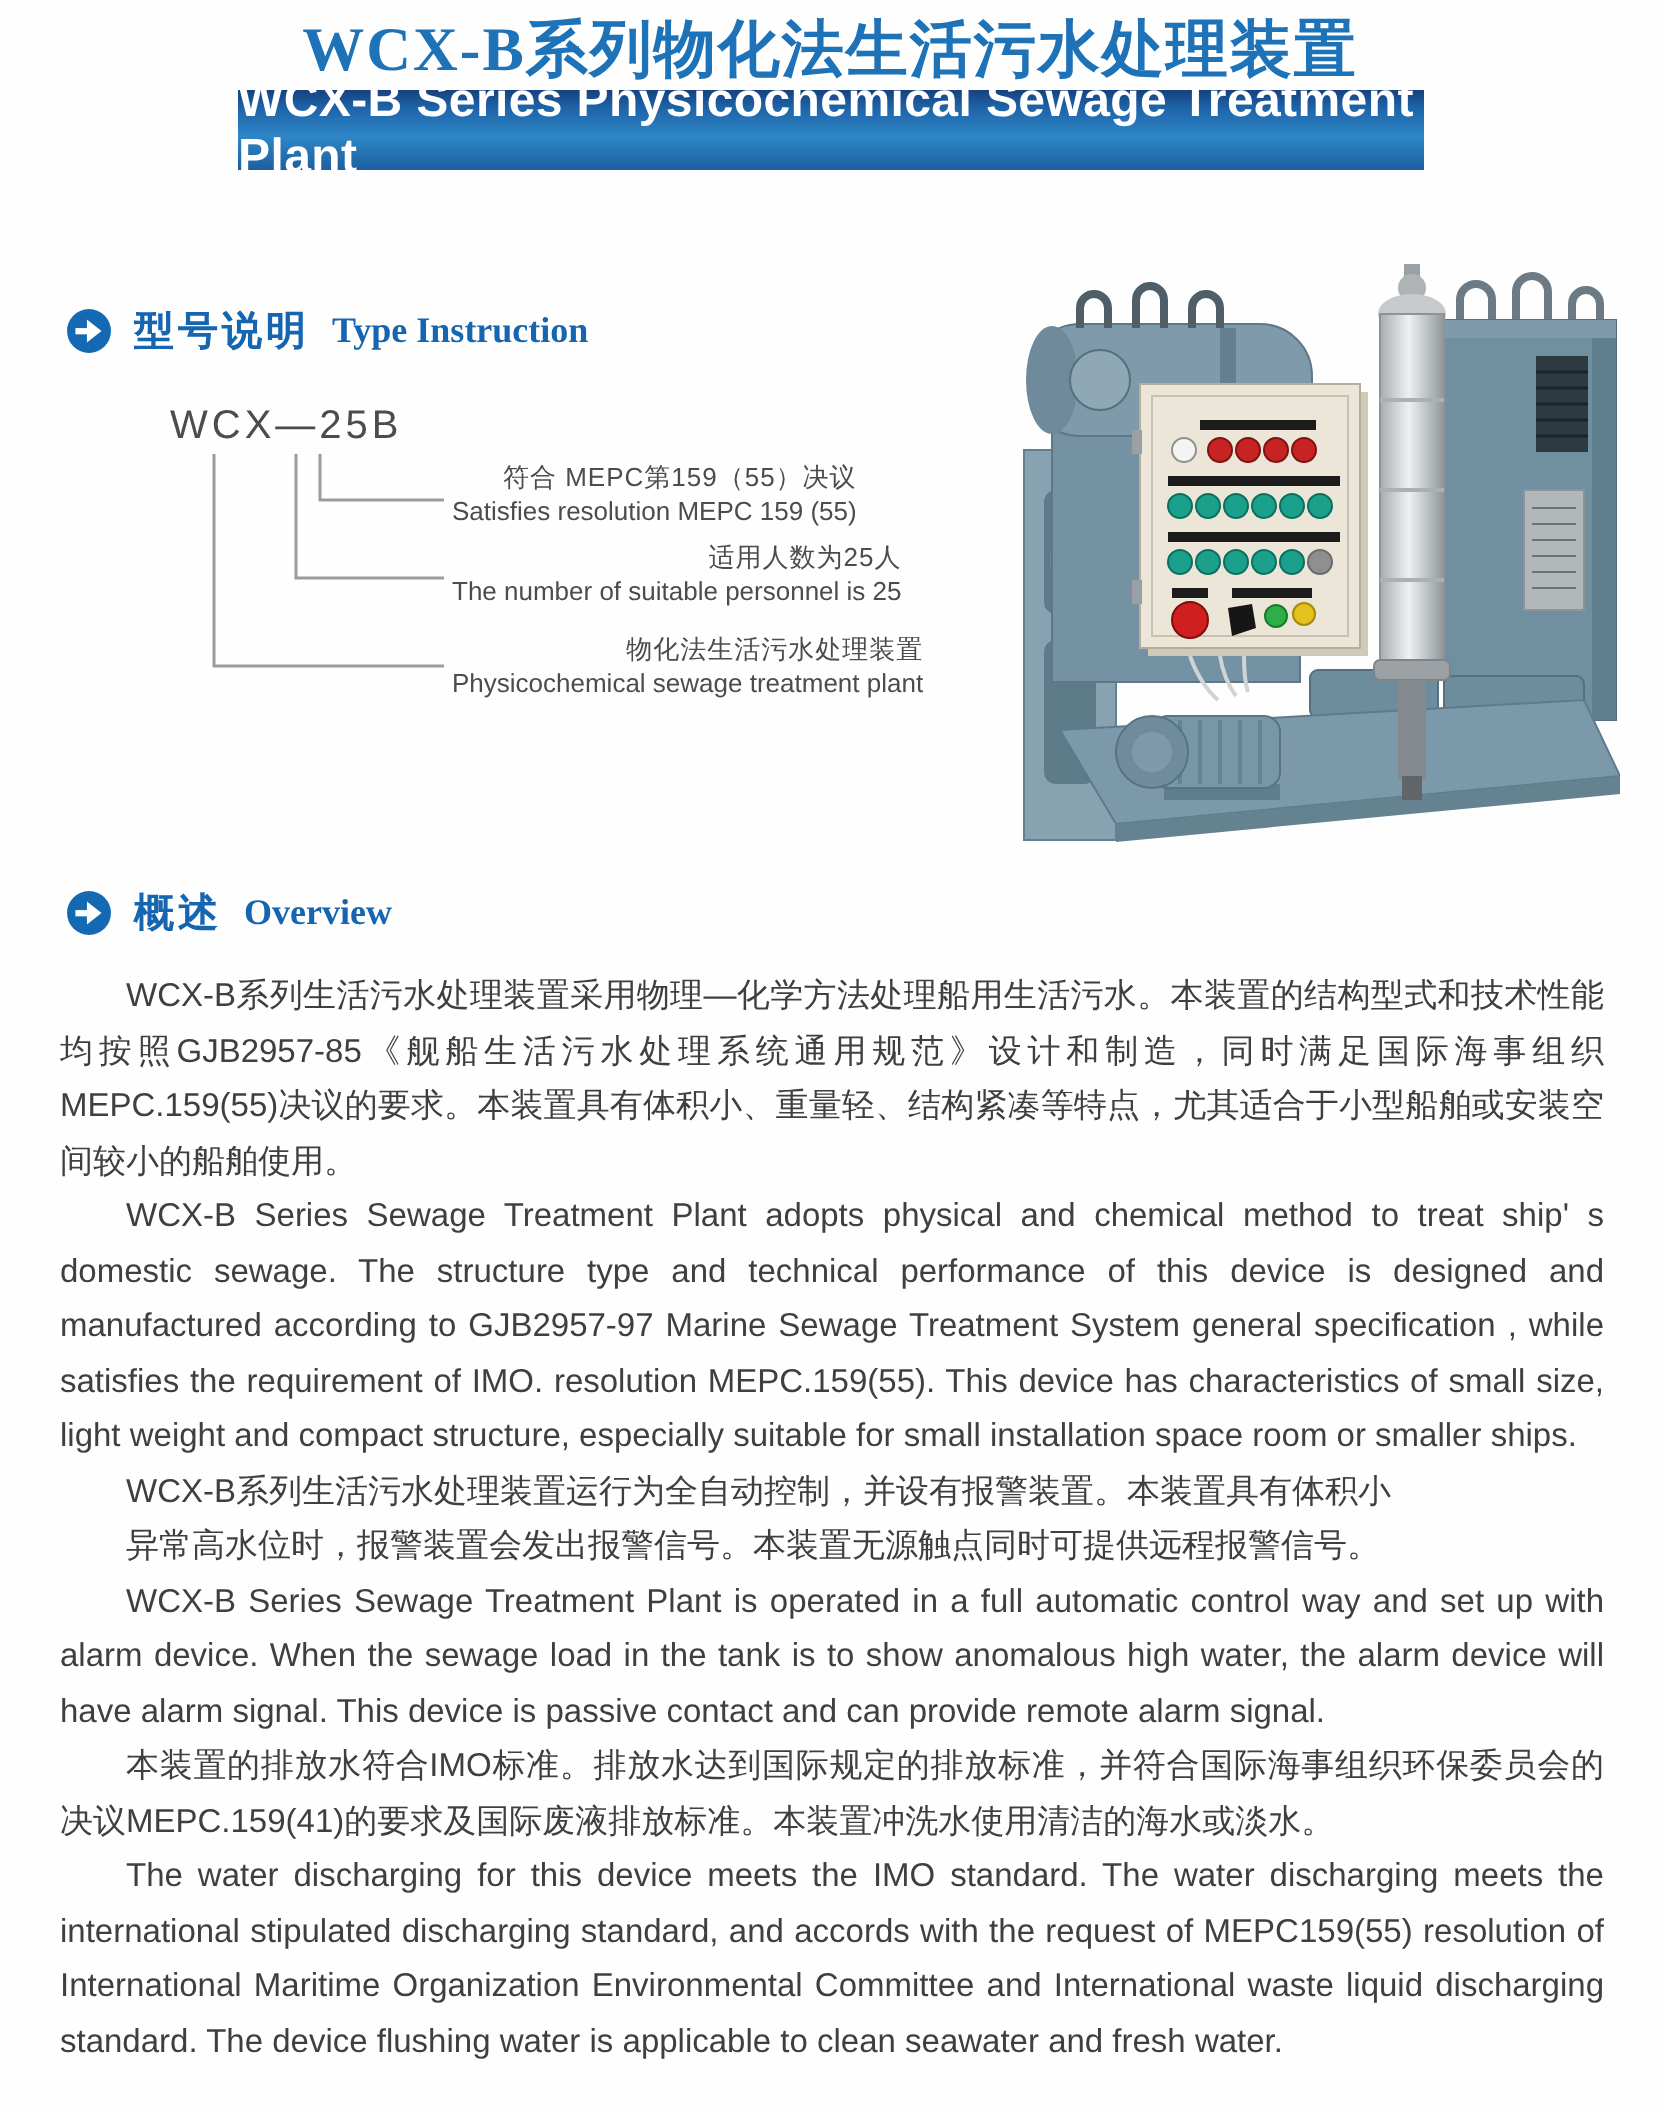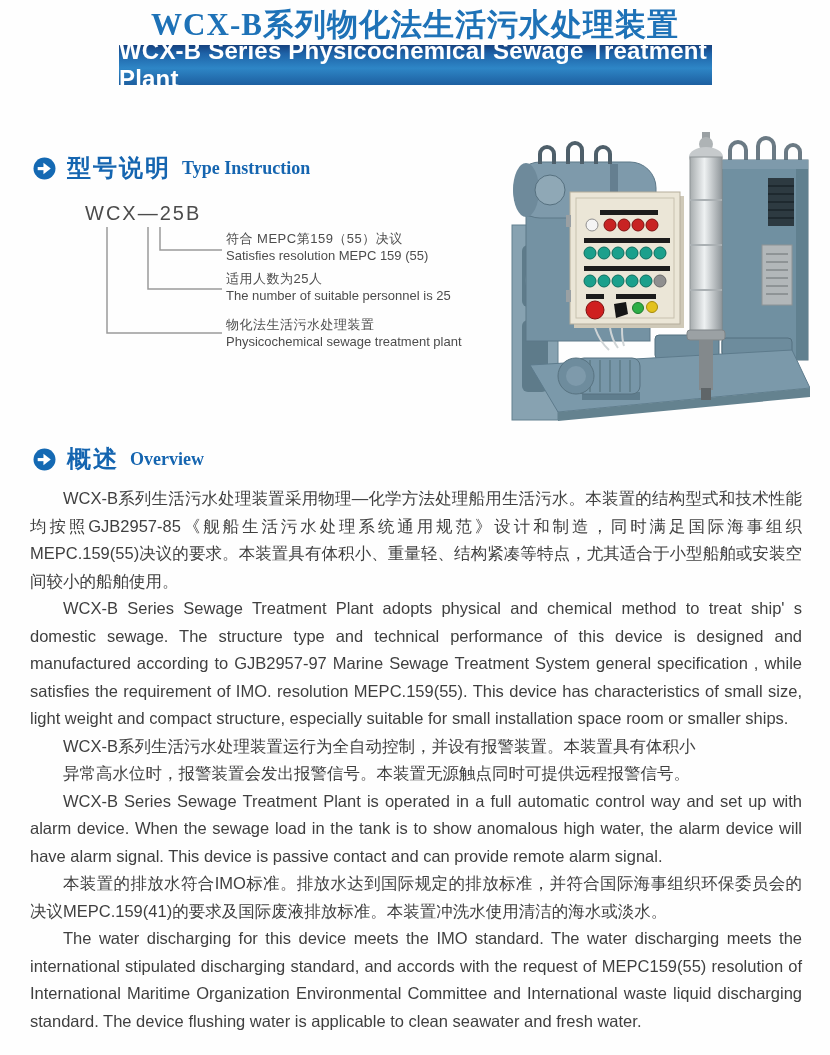--- a/index.html
+++ b/index.html
@@ -10,24 +10,24 @@
          font-family:"Liberation Serif","DejaVu Serif",serif;font-weight:bold;
          font-size:31px;letter-spacing:1px;color:#1e72b7;}
 
   .banner{position:absolute;top:45px;left:119px;width:593px;height:40px;
           background:linear-gradient(180deg,#16417e 0%,#1e63a8 22%,#2e86c6 58%,#1d5fa0 100%);
           display:flex;align-items:center;justify-content:flex-end;}
   .banner span{color:#ffffff;font-weight:bold;font-size:24px;letter-spacing:0.2px;}
 
   .section-heading{position:absolute;left:33px;display:flex;align-items:center;gap:11px;color:#1565b0;}
   .bullet{width:23px;height:23px;display:inline-block;flex:0 0 auto;}
-  .h-cn{font-weight:bold;font-size:24px;letter-spacing:2px;}
+  .h-cn{font-weight:bold;font-size:20px;letter-spacing:2px;}
   .h-en{font-family:"Liberation Serif","DejaVu Serif",serif;font-weight:bold;font-size:18px;}
 
-  .diagram{position:absolute;left:60px;top:200px;width:460px;height:170px;color:#4c4c4c;}
+  .diagram{position:absolute;left:60px;top:200px;width:460px;height:170px;color:#4c4c4c;text-align:right;}
   .model{position:absolute;left:25px;top:2px;font-size:20px;letter-spacing:2px;color:#4c4c4c;}
   .connectors{position:absolute;left:0;top:0;width:460px;height:170px;}
   .anno{position:absolute;left:166px;font-size:13px;line-height:17px;color:#4c4c4c;}
   .anno .anno-cn{letter-spacing:0.5px;}
 
   .photo{position:absolute;left:510px;top:130px;width:300px;height:300px;}
 
   .overview-body{position:absolute;left:30px;top:485px;width:772px;color:#3f3f3f;
                  font-size:16.5px;line-height:27.5px;text-align:justify;}
   .overview-body p{margin:0;text-indent:2em;}

